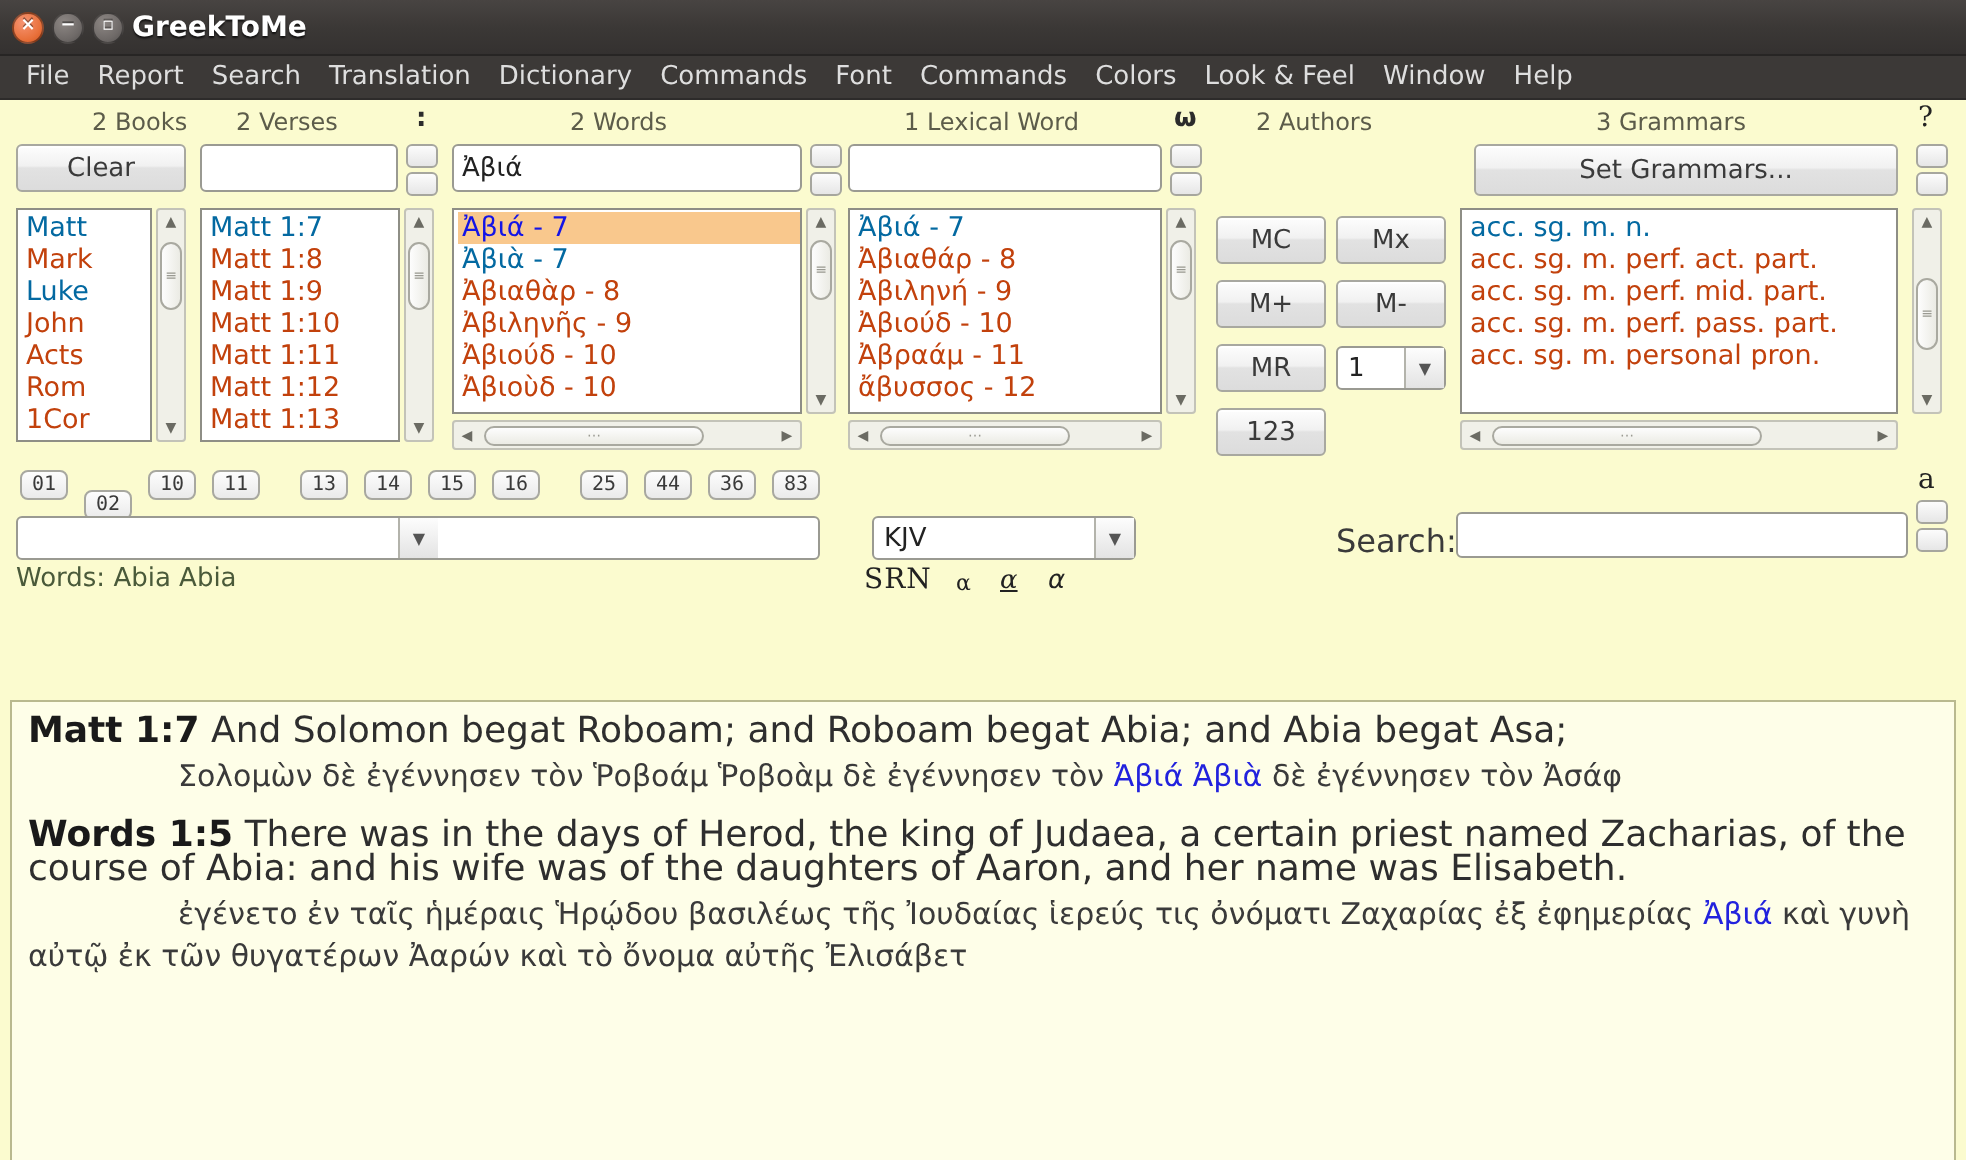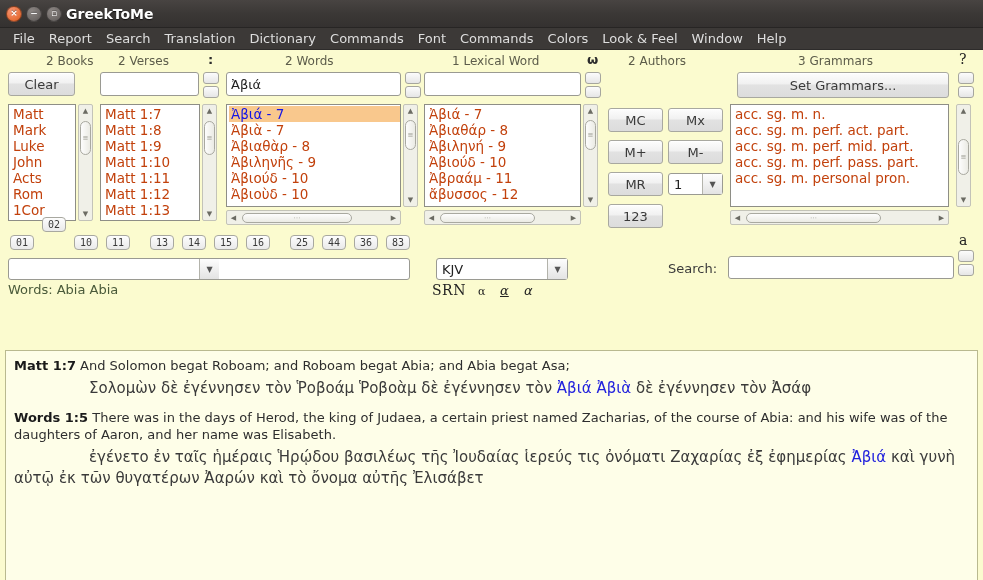--- a/index.html
+++ b/index.html
@@ -128,21 +128,21 @@
   .lb-inner { padding: 1px 0 0 2px; }
   .lrow {
     font-size: 13.5px;
     line-height: 16px;
     height: 16px;
     color: #c2410c;
     white-space: nowrap;
     padding-left: 2px;
     overflow: hidden;
   }
-  .lrow.blue { color: #c2410c; }
+  .lrow.blue { color: #0369a1; }
   .lrow.sel  { background: #f9c88d; color: #1414e6; }
 
   
   .vsb {
     position: absolute;
     width: 15px;
     background: #f0f0e8;
     border: 1px solid #c3c3b8;
     border-radius: 2px;
     display: flex; flex-direction: column; align-items: center;
@@ -231,21 +231,21 @@
   #textarea-box {
     position: absolute;
     left: 5px; top: 300px;
     width: 973px; height: 275px;
     background: #fefee8;
     border: 1px solid #b9b98f;
     overflow: hidden;
     padding: 6px 8px;
   }
   .para-en {
-    font-size: 13px;
+    font-size: 18px;
     line-height: 17px;
     color: #2e2e2e;
     margin: 0 0 2px 0;
   }
   .para-en .ref { font-weight: bold; color: #1a1a1a; }
   .para-gr {
     font-size: 15px;
     line-height: 21px;
     color: #3a3a3a;
     margin: 4px 0 10px 0;
@@ -310,21 +310,21 @@
     <div class="sec-label" style="left:22px; top:4px;margin-left:24px;">2 Books</div>
     <div class="sec-label" style="left:118px; top:4px;">2 Verses</div>
     <div class="sec-sym" style="left:208px; top:2px;">:</div>
     <div class="sec-label" style="left:285px; top:4px;">2 Words</div>
     <div class="sec-label" style="left:452px; top:4px;">1 Lexical Word</div>
     <div class="sec-sym" style="left:587px; top:2px;">ω</div>
     <div class="sec-label" style="left:628px; top:4px;">2 Authors</div>
     <div class="sec-label" style="left:798px; top:4px;">3 Grammars</div>
     <div class="rightmark" style="left:959px; top:1px;">?</div>
 
-    <div class="btn" style="position:absolute; left:8px; top:22px; width:67px; height:24px;">Clear</div>
+    <div class="btn" style="position:absolute; left:8px; top:22px; width:85px; height:24px;">Clear</div>
 
     <div class="tfield" style="position:absolute; left:100px; top:22px; width:99px; height:24px;"></div>
     <div class="spin-pair" style="left:203px; top:22px;">
       <div class="spin"></div>
       <div class="spin"></div>
     </div>
 
     <div class="tfield" style="position:absolute; left:226px; top:22px; width:175px; height:24px;">Ἀβιά</div>
     <div class="spin-pair" style="left:405px; top:22px;">
       <div class="spin"></div>
@@ -470,21 +470,21 @@
     </div>
     <div class="hsb" style="left:730px; top:160px; width:219px;">
       <div class="harrow">◀</div>
       <div class="htrack">
         <div class="hthumb" style="left:2px; width:135px;">⋯</div>
       </div>
       <div class="harrow">▶</div>
     </div>
 
     <div class="numchip" style="left:10px;  top:185px;">01</div>
-    <div class="numchip" style="left:42px;  top:167px;text-align:right;">02</div>
+    <div class="numchip" style="left:42px;  top:195px;text-align:right;">02</div>
     <div class="numchip" style="left:74px;  top:185px;">10</div>
     <div class="numchip" style="left:106px; top:185px;">11</div>
     <div class="numchip" style="left:150px; top:185px;">13</div>
     <div class="numchip" style="left:182px; top:185px;">14</div>
     <div class="numchip" style="left:214px; top:185px;">15</div>
     <div class="numchip" style="left:246px; top:185px;">16</div>
     <div class="numchip" style="left:290px; top:185px;">25</div>
     <div class="numchip" style="left:322px; top:185px;">44</div>
     <div class="numchip" style="left:354px; top:185px;">36</div>
     <div class="numchip" style="left:386px; top:185px;">83</div>
@@ -503,21 +503,21 @@
     <div class="combo" style="left:8px; top:208px; width:402px; height:22px;flex-direction:column;">
       <div class="cval">13: Translation / Greek</div>
       <div class="carrow">▼</div>
     </div>
 
     <div class="combo" style="left:436px; top:208px; width:132px; height:22px;">
       <div class="cval">KJV</div>
       <div class="carrow">▼</div>
     </div>
 
-    <div class="sec-label" style="left:668px; top:211px; font-size:13px; color:#3a3a3a;">Search:</div>
+    <div class="sec-label" style="left:668px; top:211px; font-size:16px; color:#3a3a3a;">Search:</div>
     <div class="tfield" style="position:absolute; left:728px; top:206px; width:226px; height:23px;" placeholder=""></div>
 
     <div id="words-status" style="top:232px;">Words: Abia Abia</div>
 
     <div id="textarea-box">
 
       <p class="para-en">
         <span class="ref">Matt 1:7</span>
         <span>And Solomon begat Roboam; and Roboam begat Abia; and Abia begat Asa;</span>
       </p>

